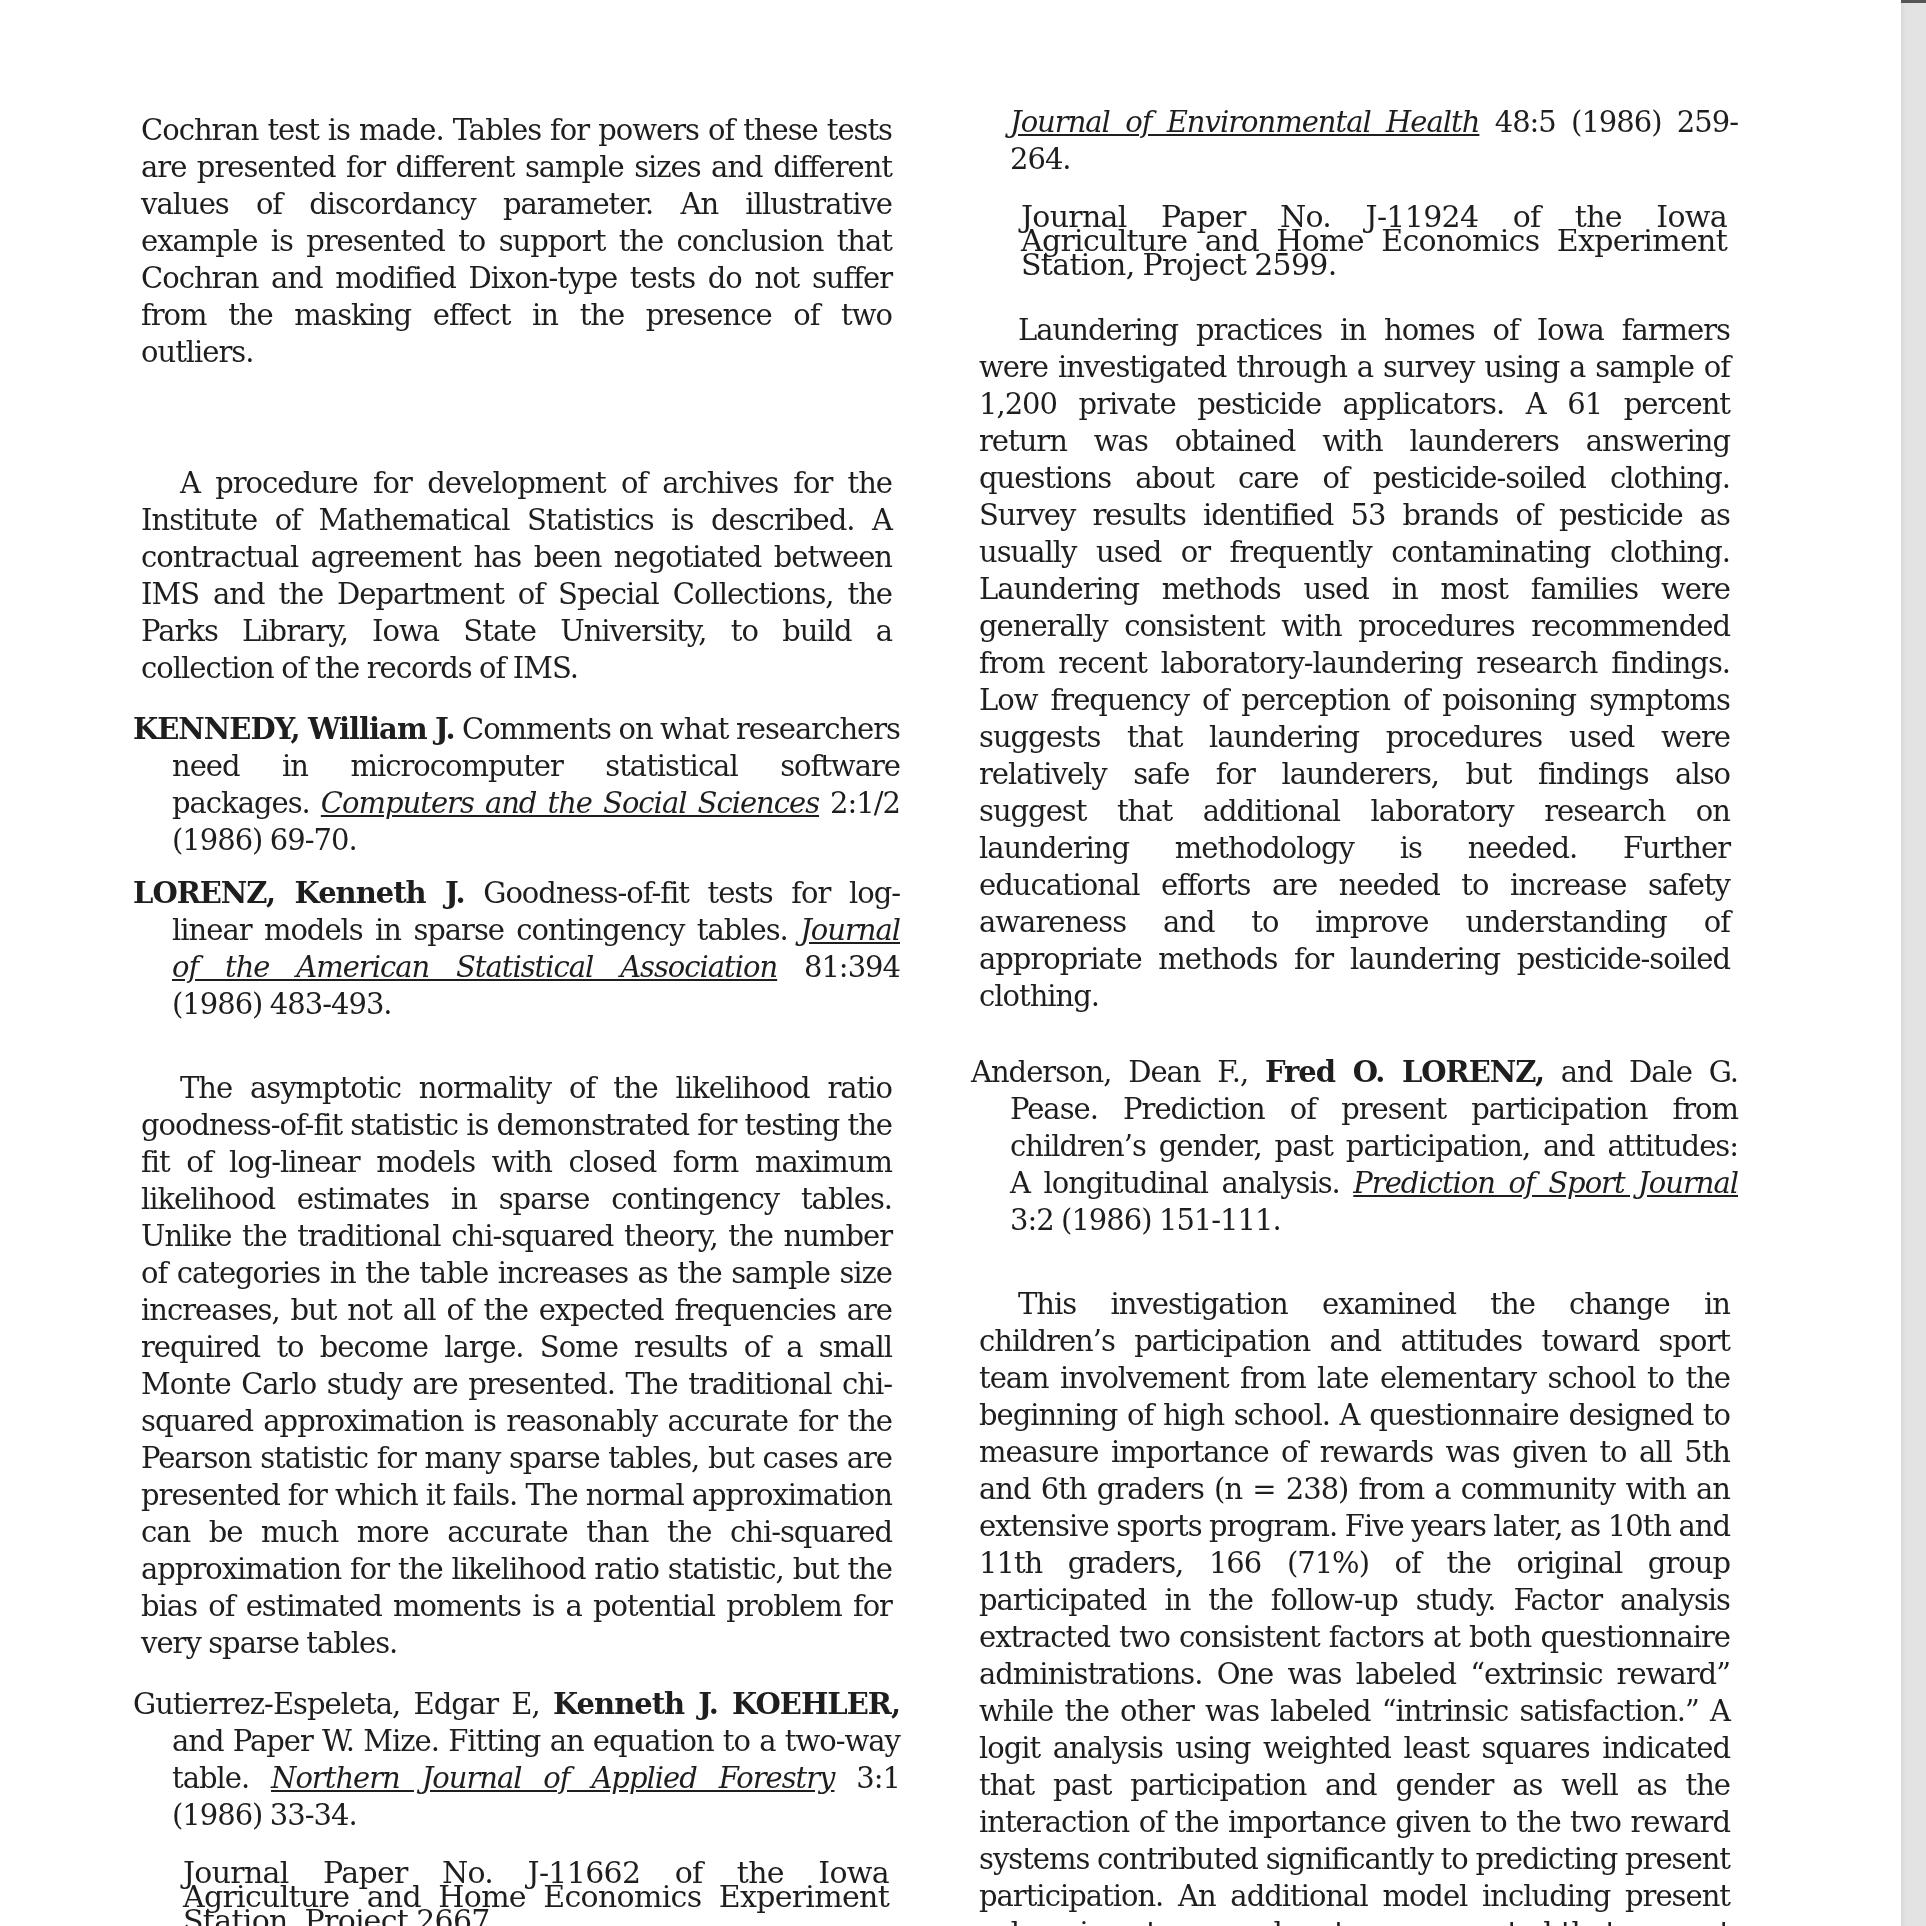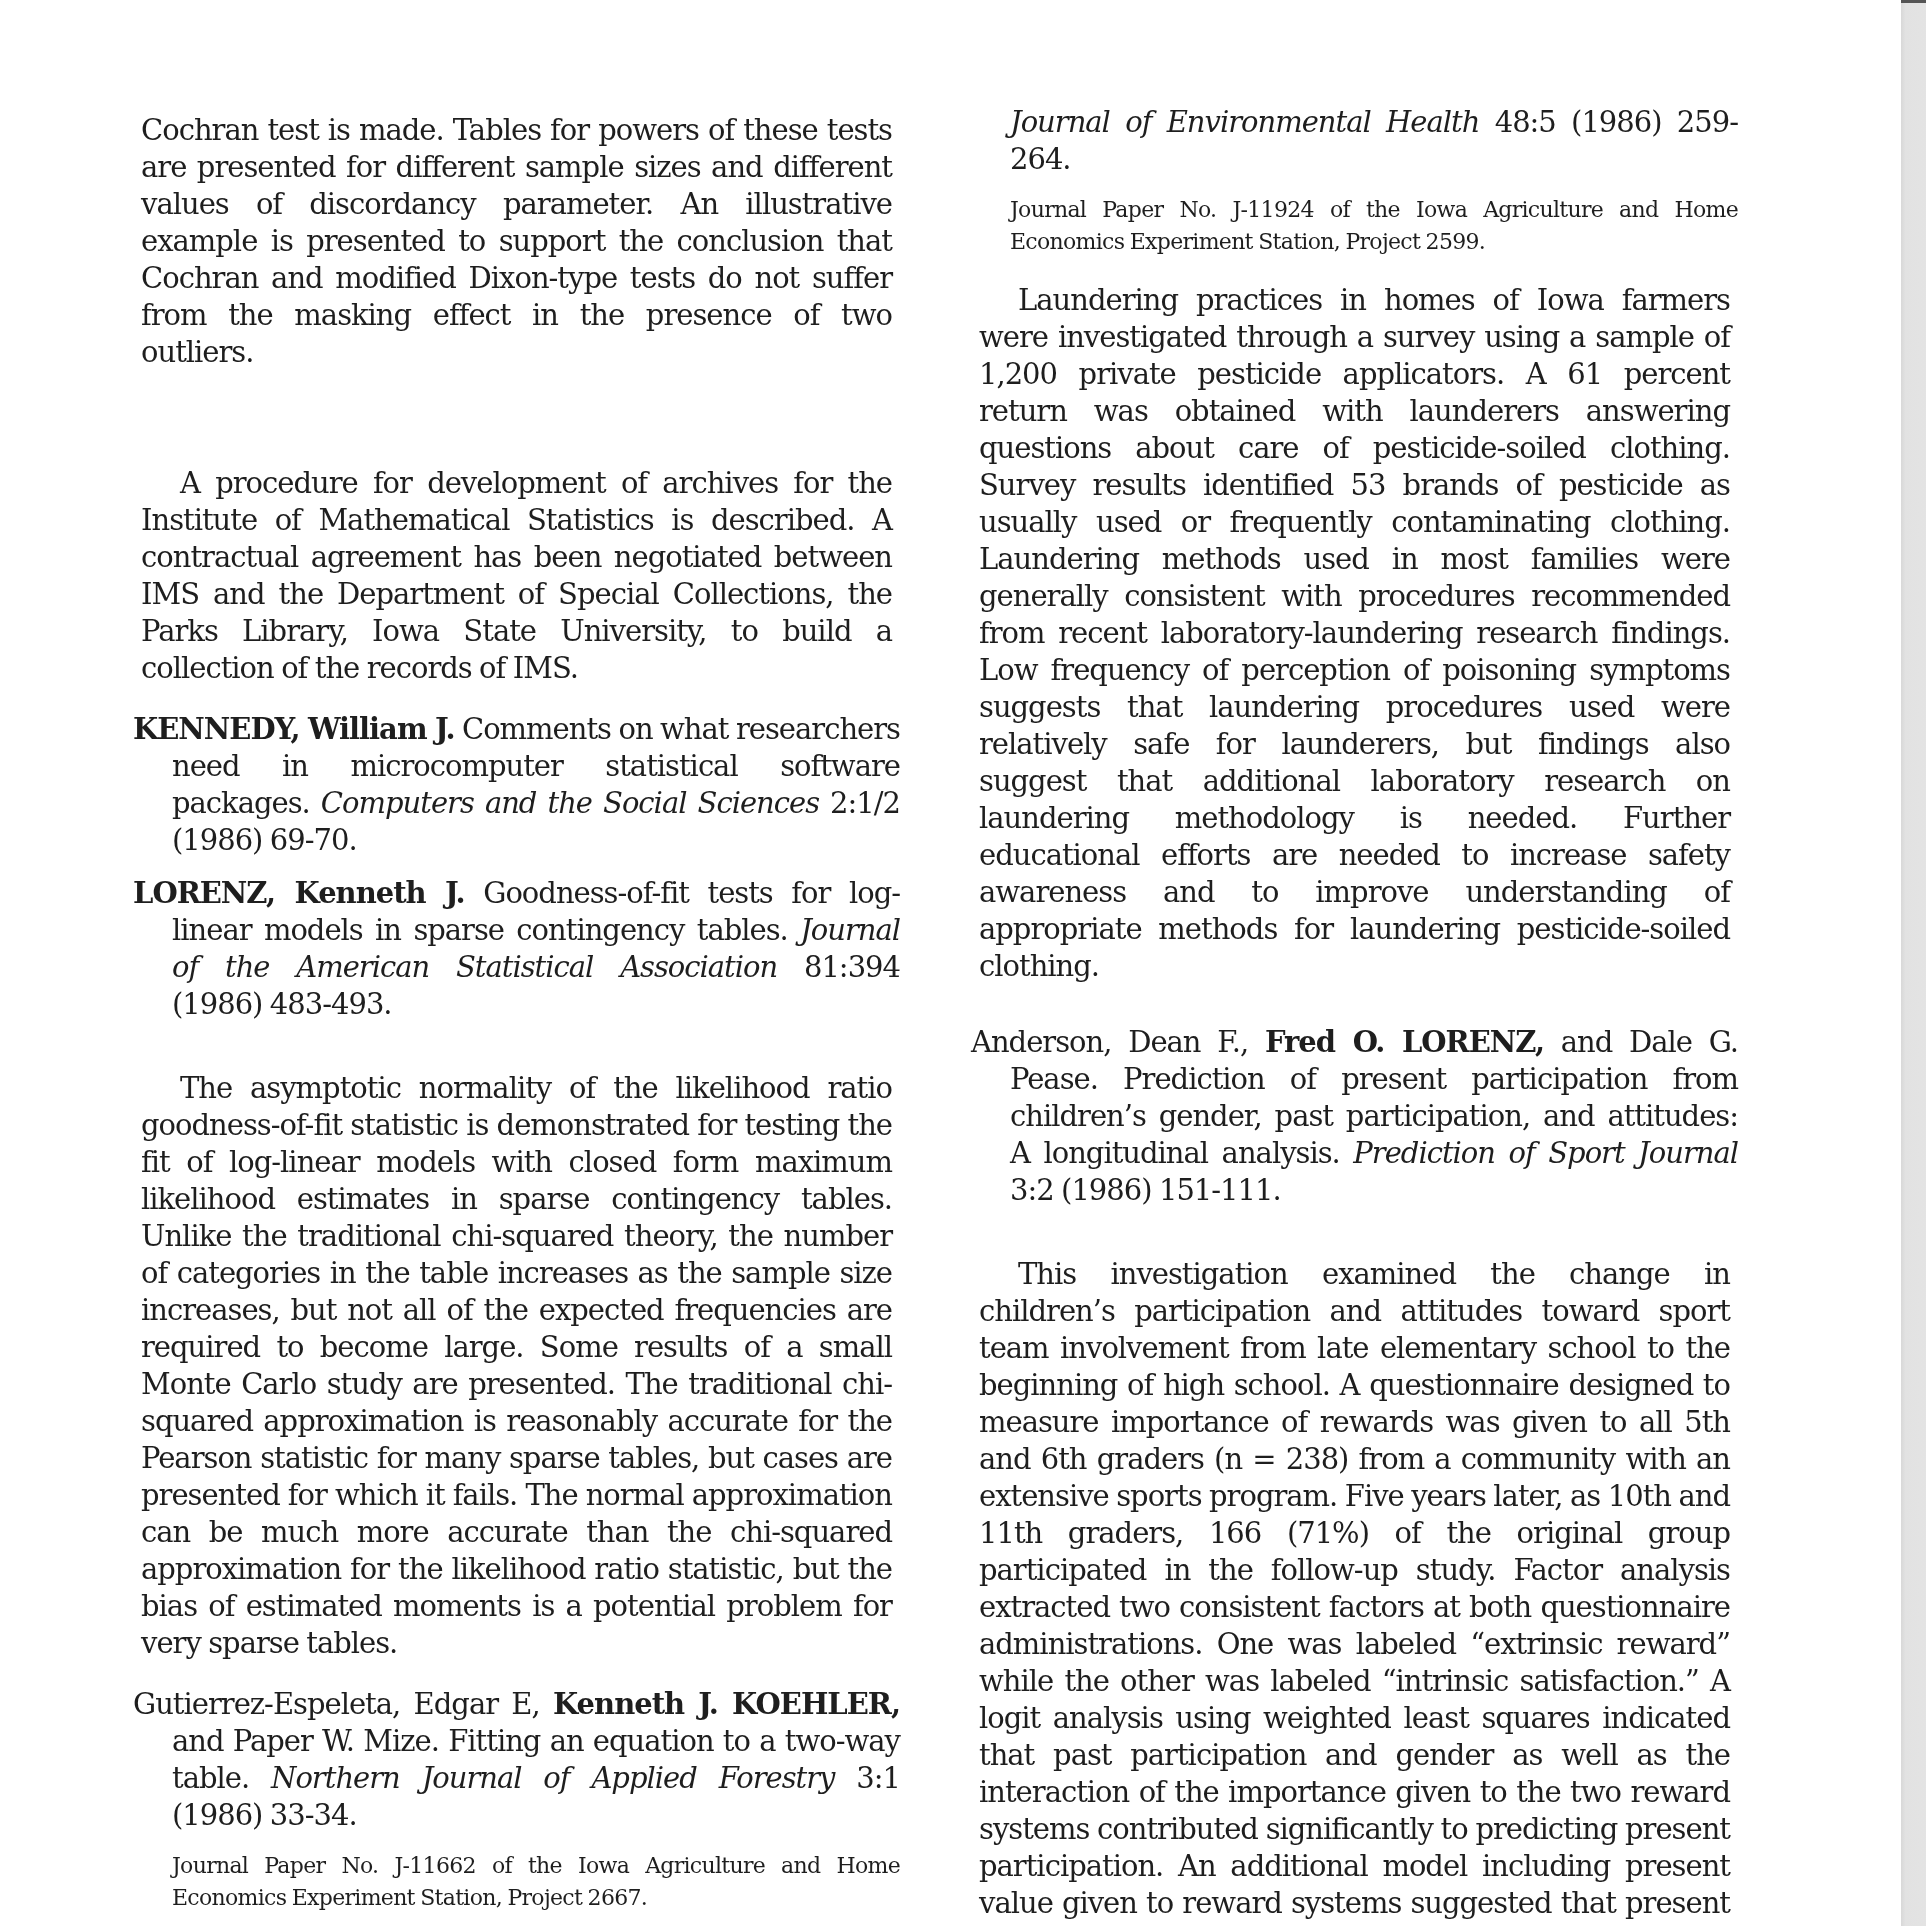--- a/index.html
+++ b/index.html
@@ -18,23 +18,23 @@
   }
   .col {
     position:absolute; top:104px; width:767px;
     font-size:29px; line-height:37px;
     text-align:justify; letter-spacing:-1px; word-spacing:-0.8px;
   }
   .col.left { left:133px; }
   .col.right { left:971px; }
   .entry { margin:0; padding-left:39px; text-indent:-39px; }
   .para { margin:8px; text-indent:39px; }
-  .note { margin:0; padding-left:39px; font-size:22px; line-height:32px; letter-spacing:-0.7px; }
+  .note { margin:11px; padding-left:39px; font-size:30px; line-height:24px; letter-spacing:-0.7px; }
   .b { font-weight:bold; }
-  .i { font-style:italic; }
+  .i { font-style:italic;text-decoration:underline; }
   .gap-s { height:16px; }
   .gap-m { height:31px; }
   .gap-l { height:39px; }
 </style>
 </head>
 <body>
 
 <div class="edge"></div>
 <div class="edge-top"></div>
 

